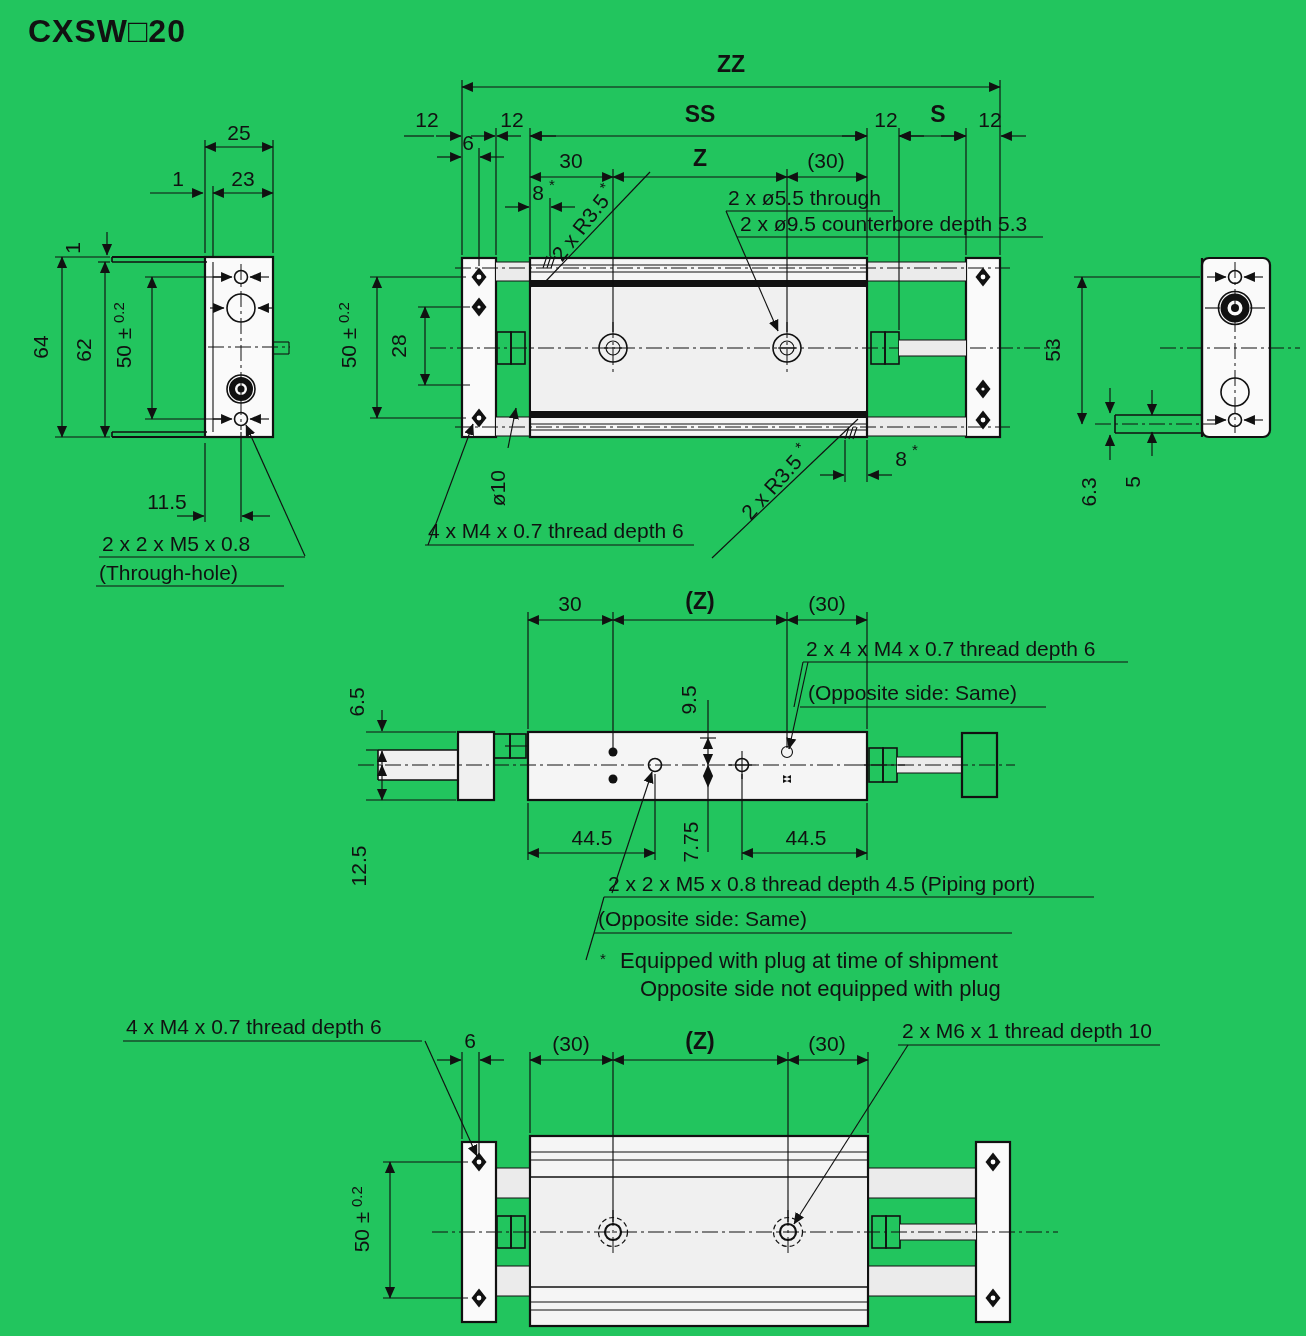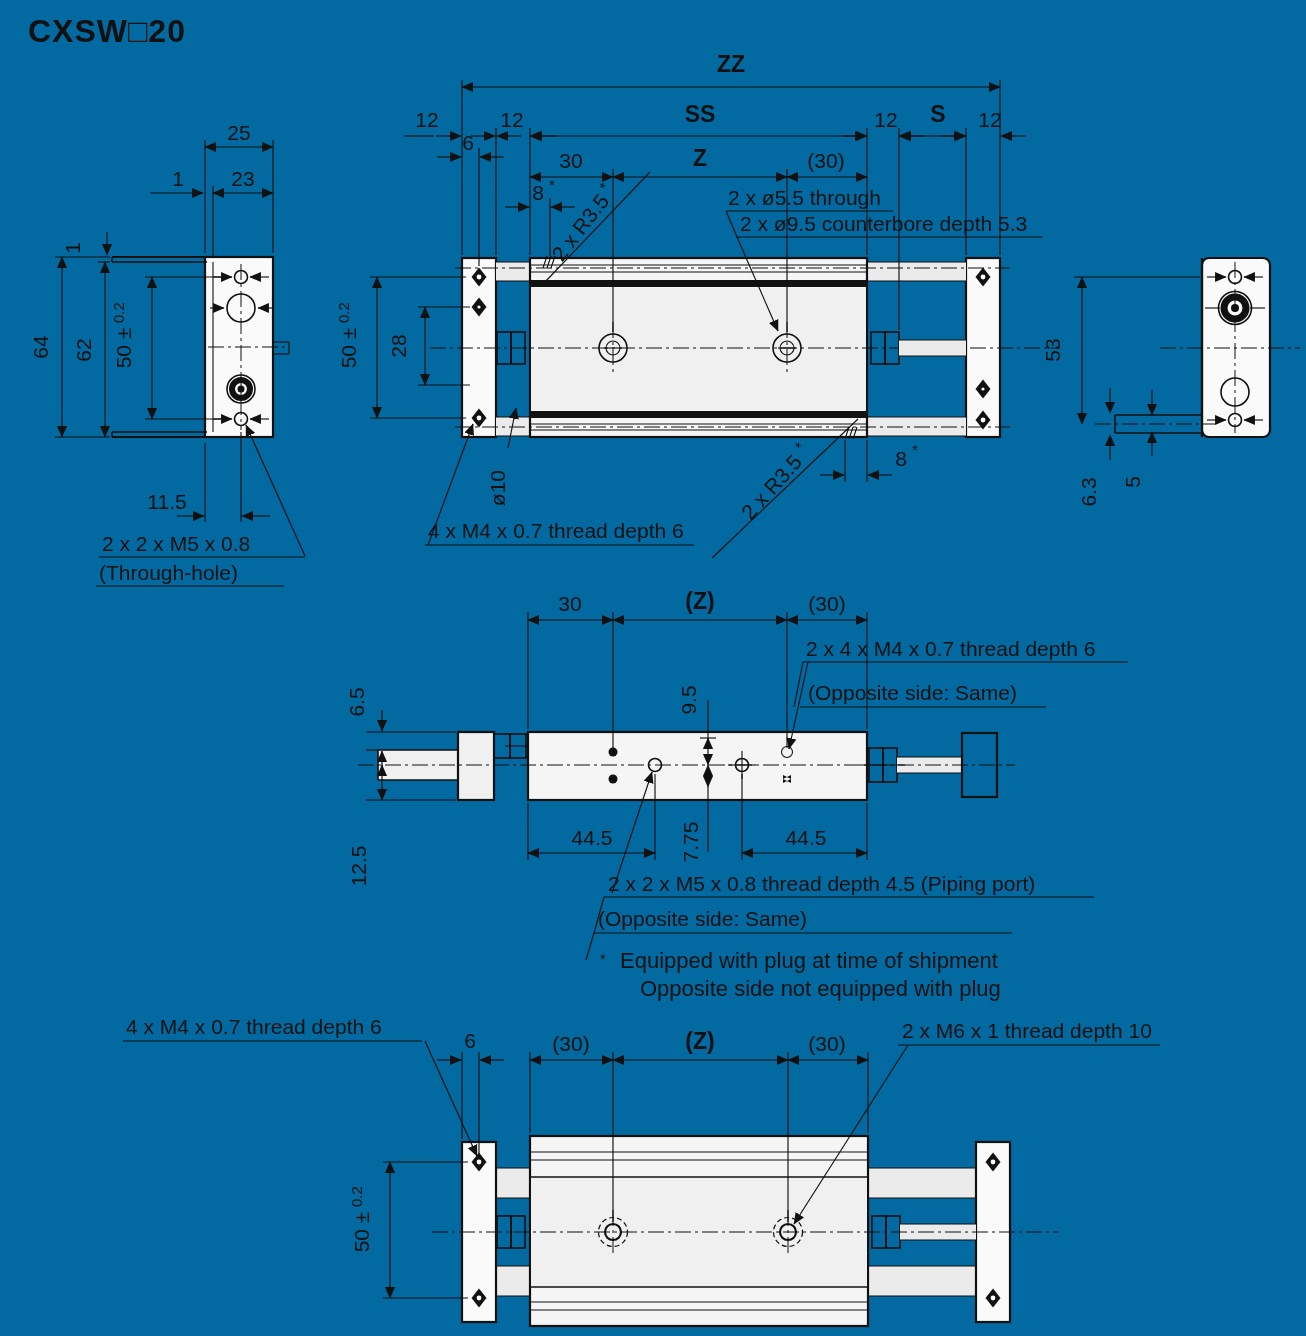--- a/index.html
+++ b/index.html
@@ -1,16 +1,16 @@
 <!DOCTYPE html>
 <html><head>
 <meta charset="utf-8">
 <style>
   html,body{margin:0;padding:0;background:#ffffff;}
-  .page{position:relative;width:1306px;height:1336px;background:#0369a1;
+  .page{position:relative;width:1306px;height:1336px;background:#22c55e;
         font-family:"Liberation Sans",sans-serif;}
   svg{position:absolute;left:0;top:0;}
   text{fill:#111;font-family:"Liberation Sans",sans-serif;}
   .dim{font-size:21px;}
   .dimb{font-size:23px;font-weight:bold;}
   .note{font-size:21px;}
   .sup{font-size:15px;}
   .title{font-size:32px;font-weight:bold;letter-spacing:1px;}
   .ol{stroke:#111;stroke-width:2.2;fill:none;}
   .ol15{stroke:#111;stroke-width:1.6;fill:none;}

